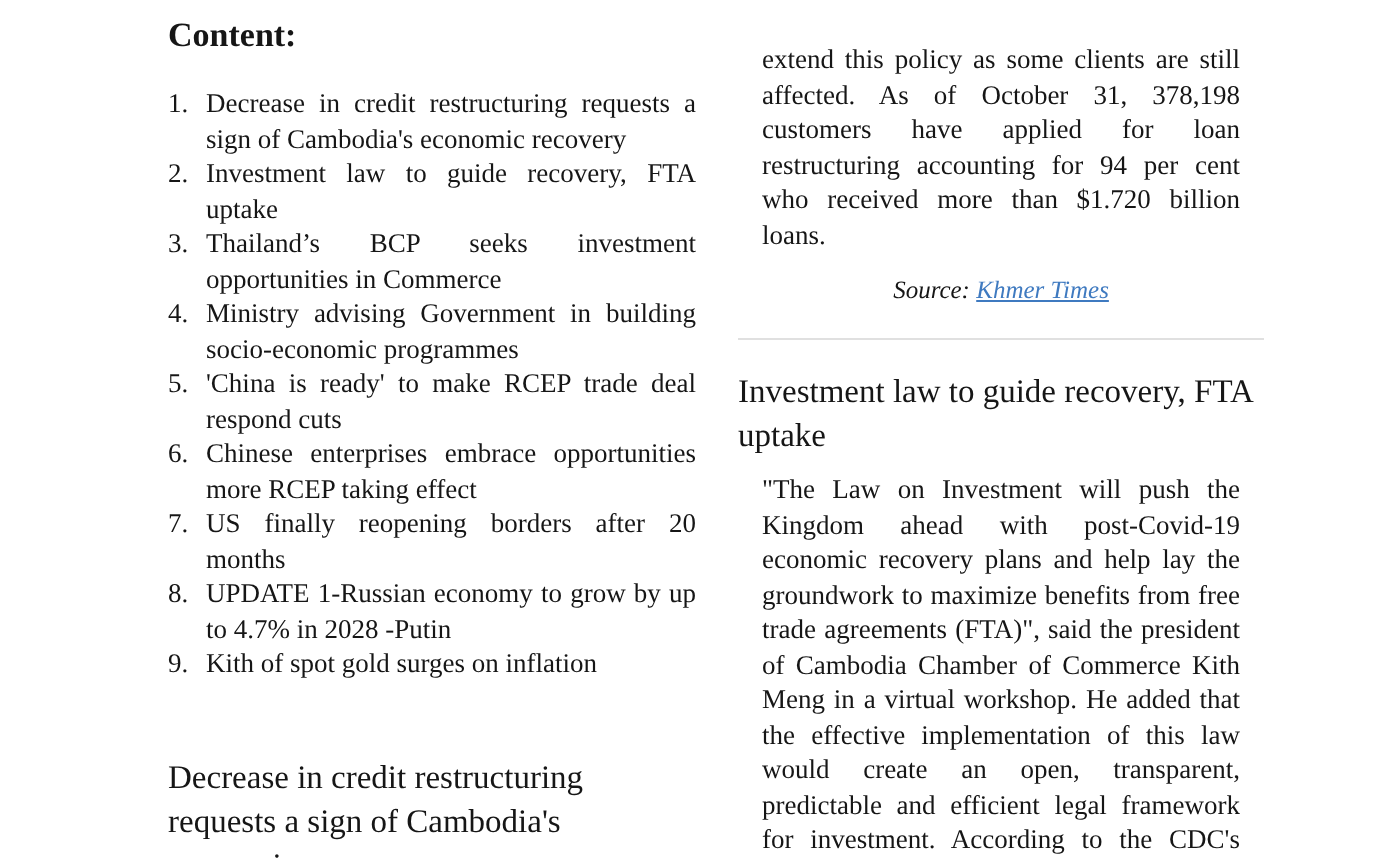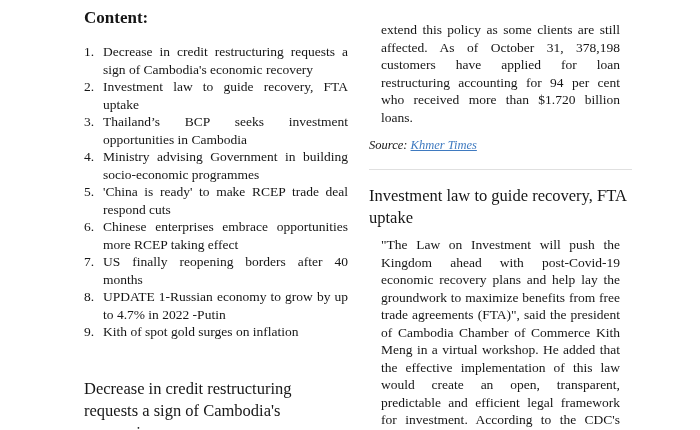--- a/index.html
+++ b/index.html
@@ -69,20 +69,21 @@
   .body-par {
     font-size: 13.5px;
     line-height: 17.5px;
     text-align: justify;
     margin: 12px;
   }
   .source-line {
     font-size: 12.5px;
     font-style: italic;
     margin: 11px 0 16px 0;
+    text-align: center;
   }
   .source-link {
     color: #3f7ac0;
     text-decoration: underline;
     cursor: pointer;
   }
   .section-divider {
     border: none;
     border-top: 1px solid #e0e0e0;
     margin: 13px 0 0 0;
@@ -107,41 +108,41 @@
       <div class="toc-item">
         <span class="toc-num">1.</span>
         <span class="toc-text">Decrease in credit restructuring requests a sign of Cambodia's economic recovery</span>
       </div>
       <div class="toc-item">
         <span class="toc-num">2.</span>
         <span class="toc-text">Investment law to guide recovery, FTA uptake</span>
       </div>
       <div class="toc-item">
         <span class="toc-num">3.</span>
-        <span class="toc-text">Thailand’s BCP seeks investment opportunities in Cambodia</span>
+        <span class="toc-text">Thailand’s BCP seeks investment opportunities in Commerce</span>
       </div>
       <div class="toc-item">
         <span class="toc-num">4.</span>
         <span class="toc-text">Ministry advising Government in building socio-economic programmes</span>
       </div>
       <div class="toc-item">
         <span class="toc-num">5.</span>
         <span class="toc-text">'China is ready' to make RCEP trade deal respond cuts</span>
       </div>
       <div class="toc-item">
         <span class="toc-num">6.</span>
         <span class="toc-text">Chinese enterprises embrace opportunities more RCEP taking effect</span>
       </div>
       <div class="toc-item">
         <span class="toc-num">7.</span>
-        <span class="toc-text">US finally reopening borders after 40 months</span>
+        <span class="toc-text">US finally reopening borders after 20 months</span>
       </div>
       <div class="toc-item">
         <span class="toc-num">8.</span>
-        <span class="toc-text">UPDATE 1-Russian economy to grow by up to 4.7% in 2022 -Putin</span>
+        <span class="toc-text">UPDATE 1-Russian economy to grow by up to 4.7% in 2028 -Putin</span>
       </div>
       <div class="toc-item">
         <span class="toc-num">9.</span>
         <span class="toc-text">Kith of spot gold surges on inflation</span>
       </div>
     </div>
 
     <h1 class="article-heading left-article-heading">Decrease in credit restructuring requests a sign of Cambodia's economic recovery</h1>
   </div>
 

